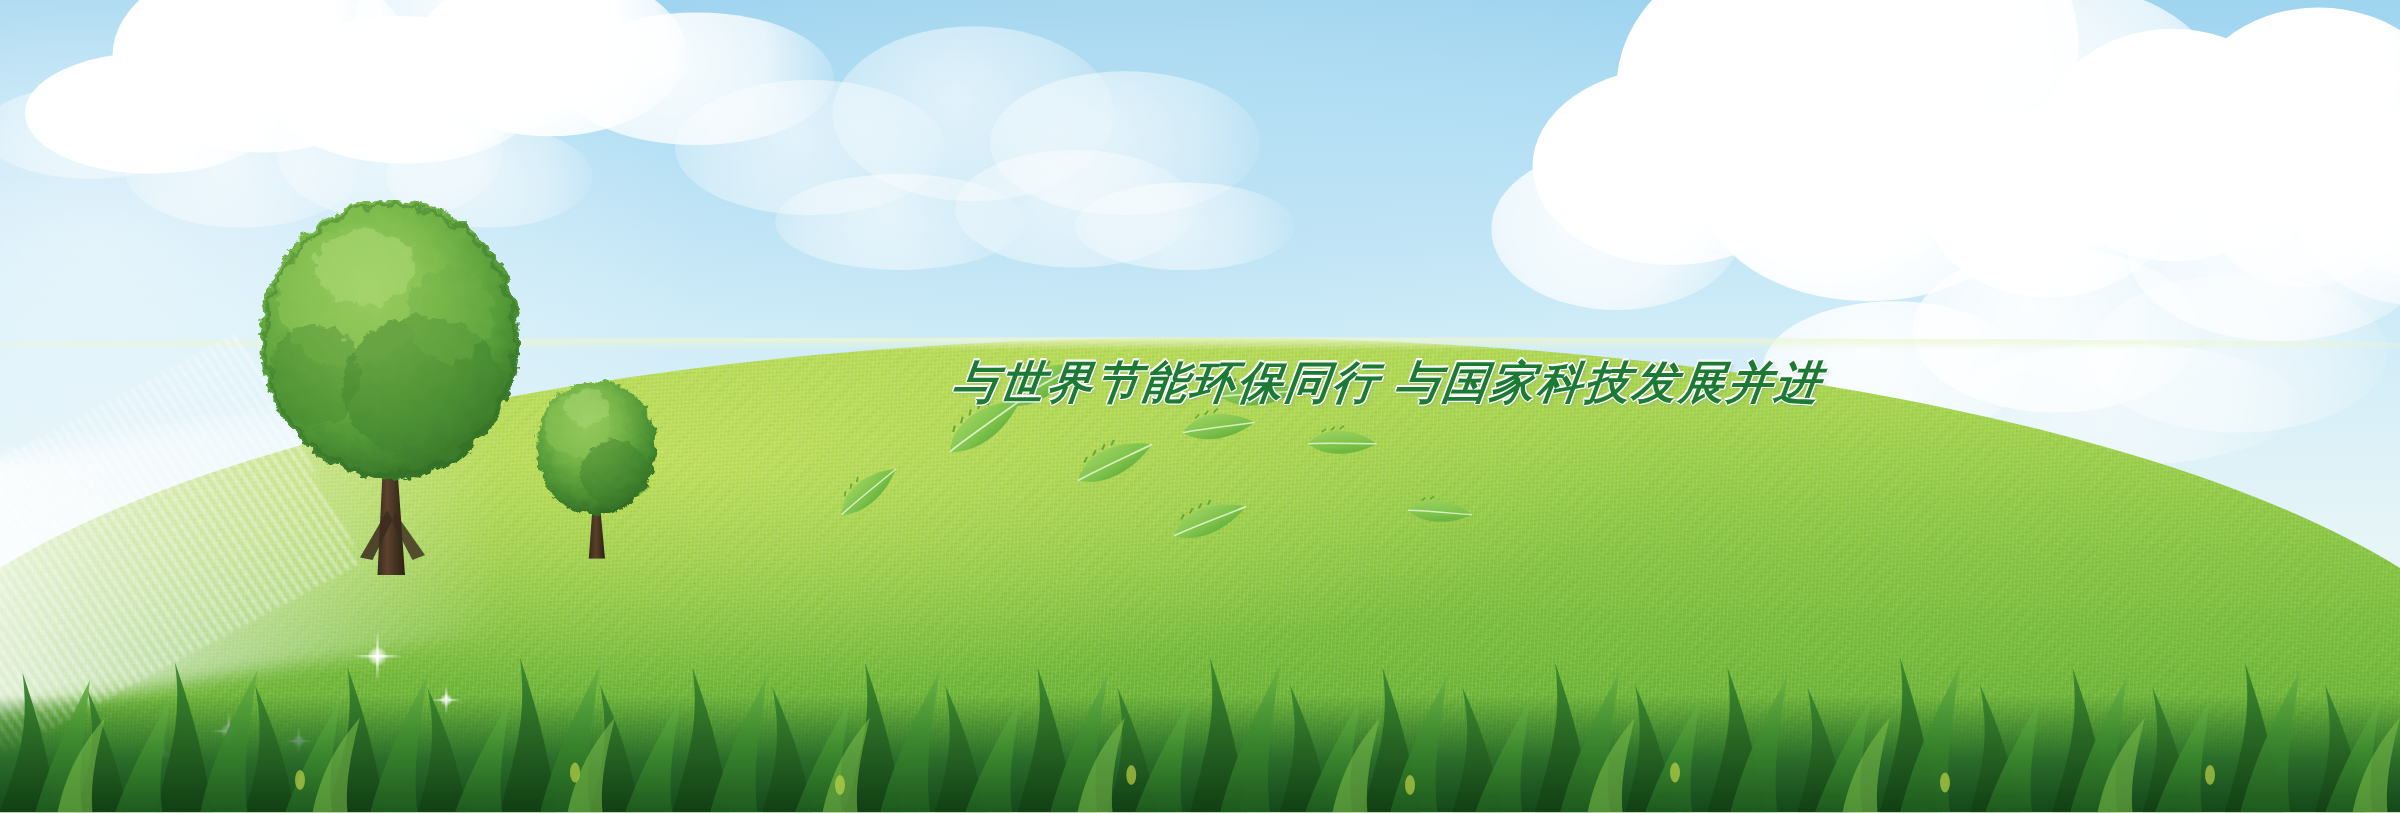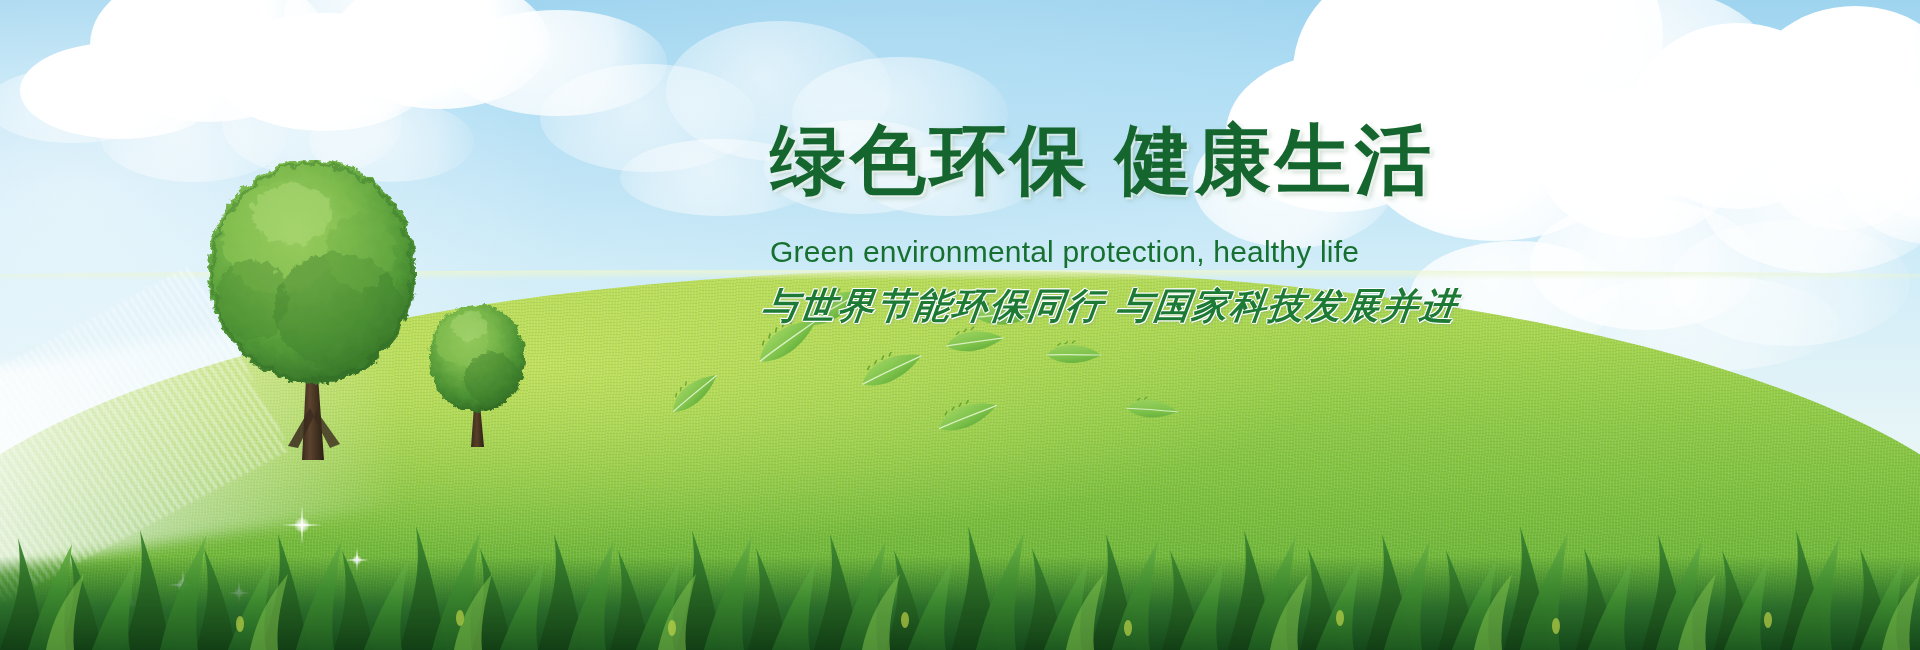--- a/index.html
+++ b/index.html
@@ -578,18 +578,16 @@
         <ellipse cx="905" cy="142" rx="4" ry="8"></ellipse>
         <ellipse cx="1128" cy="150" rx="4" ry="8"></ellipse>
         <ellipse cx="1340" cy="140" rx="4" ry="8"></ellipse>
         <ellipse cx="1556" cy="148" rx="4" ry="8"></ellipse>
         <ellipse cx="1768" cy="142" rx="4" ry="8"></ellipse>
       </g>
     </svg>
   </div>
 
   <div class="copy">
-    <div class="headline">绿色环保  健康生活</div>
-    <div class="subline">Green environmental protection, healthy life</div>
     <div class="scriptline">与世界节能环保同行  与国家科技发展并进</div>
   </div>
 
 </div>
 
 </body></html>

